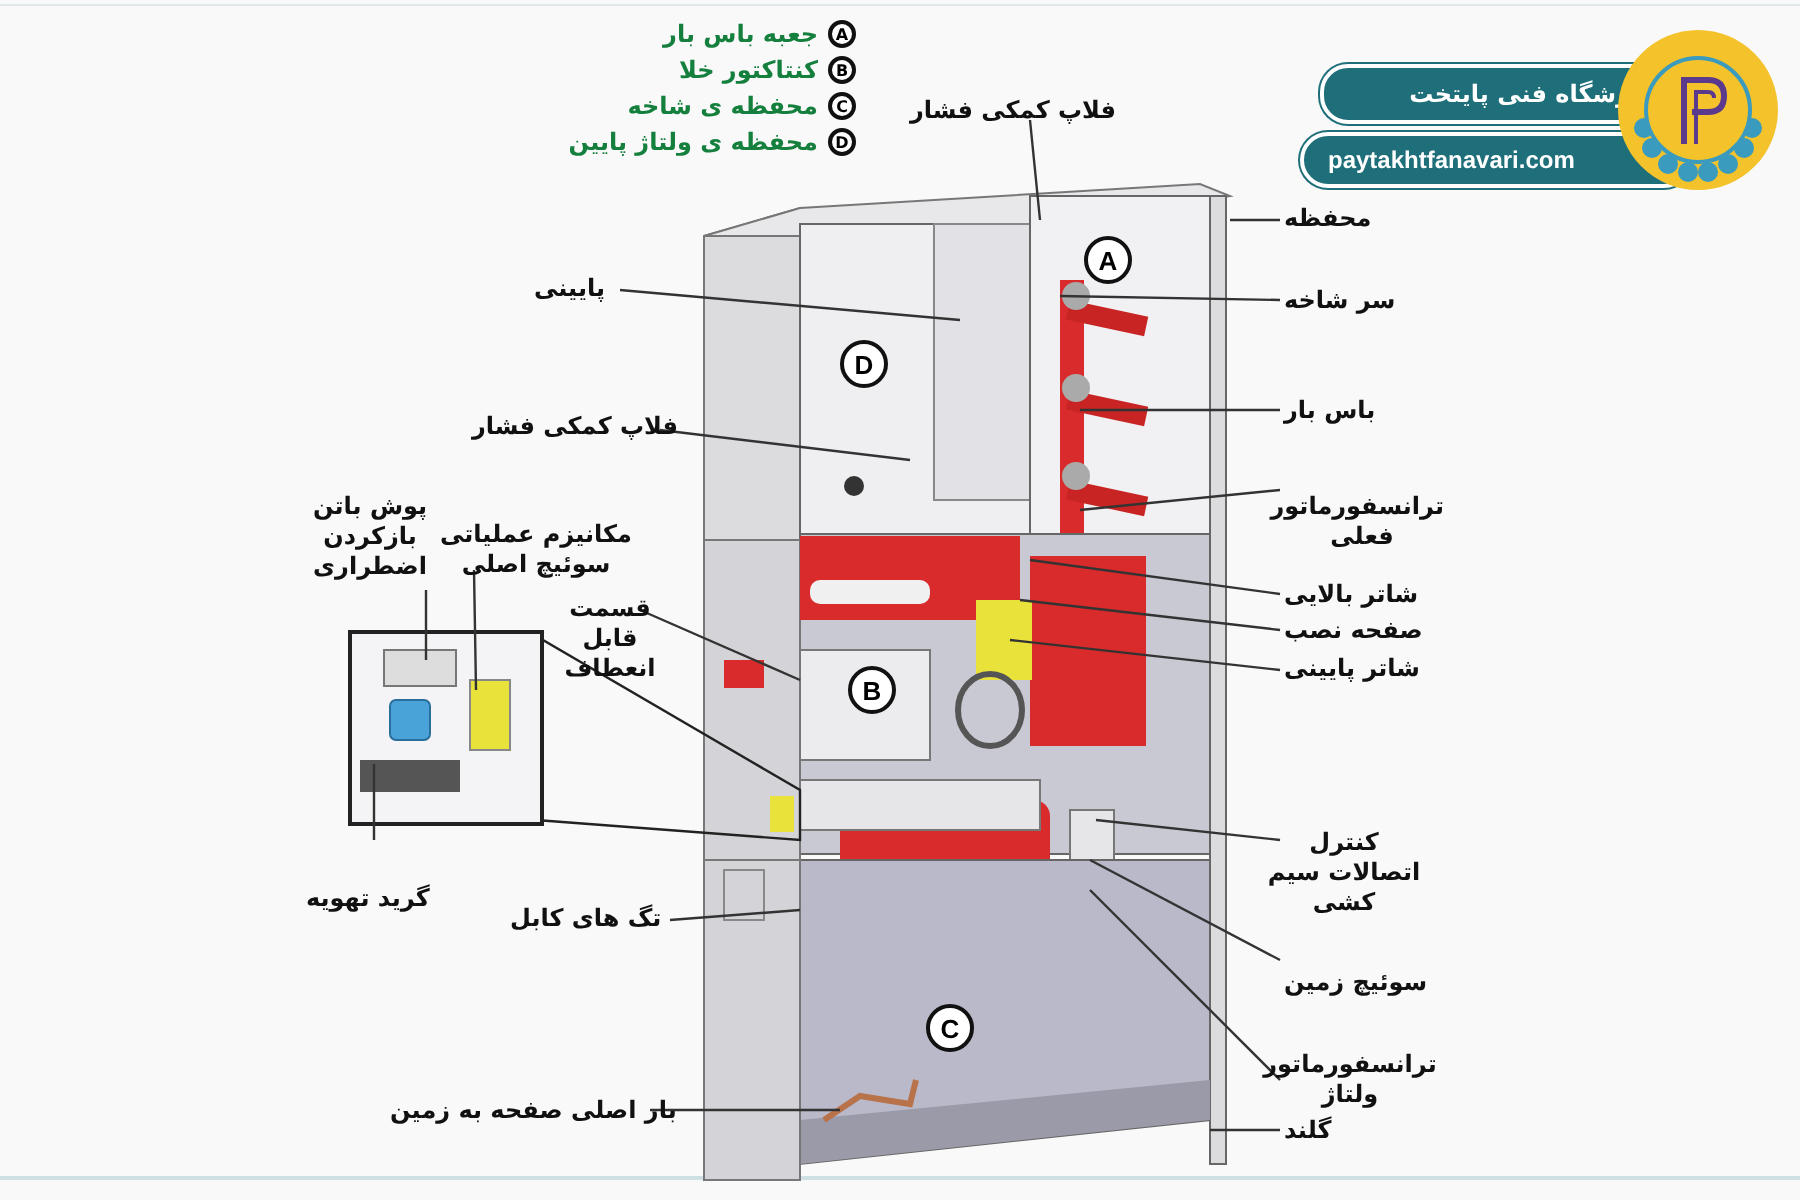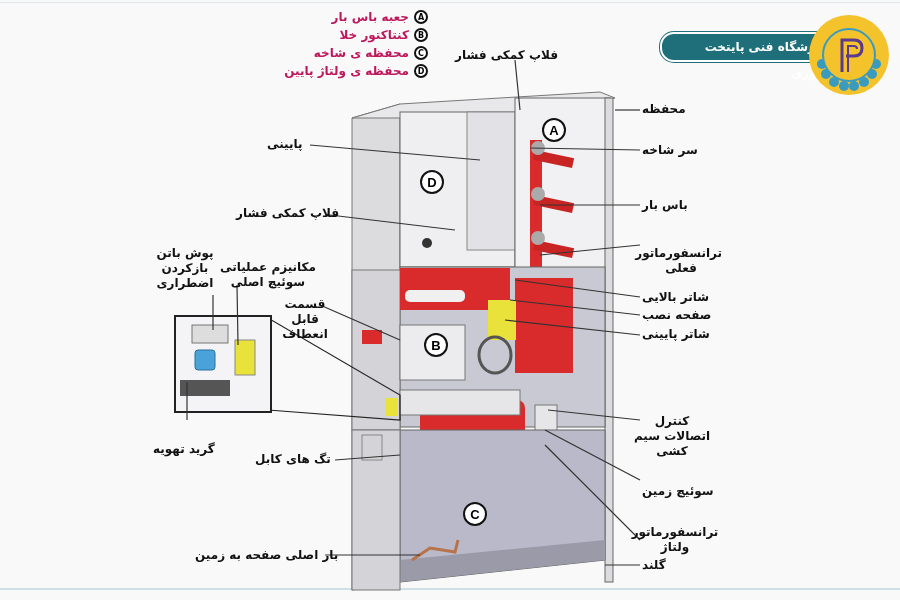--- a/index.html
+++ b/index.html
@@ -5,21 +5,21 @@
   html, body { margin:0; padding:0; }
   body { width:900px; height:600px; background:#f7f7f7; position:relative; overflow:hidden; font-family:"DejaVu Sans", sans-serif; }
   .frame { position:absolute; left:0; top:0; width:900px; height:600px; background:#f9f9f9; }
   .topline { position:absolute; left:0; top:2px; width:900px; height:1px; background:#dfe7ea; }
   .bottomline { position:absolute; left:0; top:588px; width:900px; height:2px; background:#cfe0e5; }
   .lbl { position:absolute; font-size:12px; font-weight:bold; color:#111; direction:rtl; white-space:nowrap; line-height:15px; }
   .lbl.multi { white-space:normal; text-align:center; }
   .legend { position:absolute; left:268px; top:8px; width:160px; direction:rtl; }
   .legend-row { display:flex; align-items:center; height:18px; gap:5px; }
   .legend-badge { width:14px; height:14px; border:2px solid #111; border-radius:50%; font-size:8px; font-weight:bold; display:flex; align-items:center; justify-content:center; direction:ltr; box-sizing:border-box; background:#fff; }
-  .legend-text { font-size:12px; font-weight:bold; color:#be185d; }
+  .legend-text { font-size:12px; font-weight:bold; color:#15803d; }
   .logo { position:absolute; left:650px; top:14px; width:240px; height:85px; }
   .pill { position:absolute; background:#1e6f7a; color:#fff; font-weight:bold; border-radius:14px; padding:0 18px 0 12px; }
   .pill.name { left:10px; top:18px; height:26px; line-height:26px; width:160px; font-size:12px; direction:rtl; text-align:right; border:2px solid #fff; box-shadow:0 0 0 1px #1e6f7a; }
   .pill.url { left:0; top:52px; height:24px; line-height:24px; width:162px; font-size:12px; font-family:"Liberation Sans", sans-serif; border:2px solid #fff; box-shadow:0 0 0 1px #1e6f7a; }
   .gear { position:absolute; right:0; top:0; width:82px; height:82px; }
   svg.diagram { position:absolute; left:0; top:0; }
   .circ { position:absolute; width:24px; height:24px; border:2px solid #111; border-radius:50%; background:#fff; font-size:13px; font-weight:bold; display:flex; align-items:center; justify-content:center; box-sizing:border-box; font-family:"Liberation Sans", sans-serif; }
 </style>
 </head>
 <body>
@@ -121,20 +121,21 @@
     <span class="legend-text">محفظه ی شاخه</span>
   </div>
   <div class="legend-row">
     <span class="legend-badge">D</span>
     <span class="legend-text">محفظه ی ولتاژ پایین</span>
   </div>
 </div>
 
 <div class="logo">
   <div class="pill name">آموزشگاه فنی پایتخت فناوری</div>
+  <div class="pill url">paytakhtfanavari.com</div>
   <svg class="gear" viewBox="0 0 82 82">
     <circle cx="41" cy="41" r="40" fill="#f4c22b"></circle>
     <g fill="#3a9bbf">
       <circle cx="14" cy="50" r="5"></circle>
         <circle cx="18" cy="60" r="5"></circle>
         <circle cx="26" cy="68" r="5"></circle>
       <circle cx="36" cy="72" r="5"></circle>
         <circle cx="46" cy="72" r="5"></circle>
         <circle cx="56" cy="68" r="5"></circle>
       <circle cx="64" cy="60" r="5"></circle>

